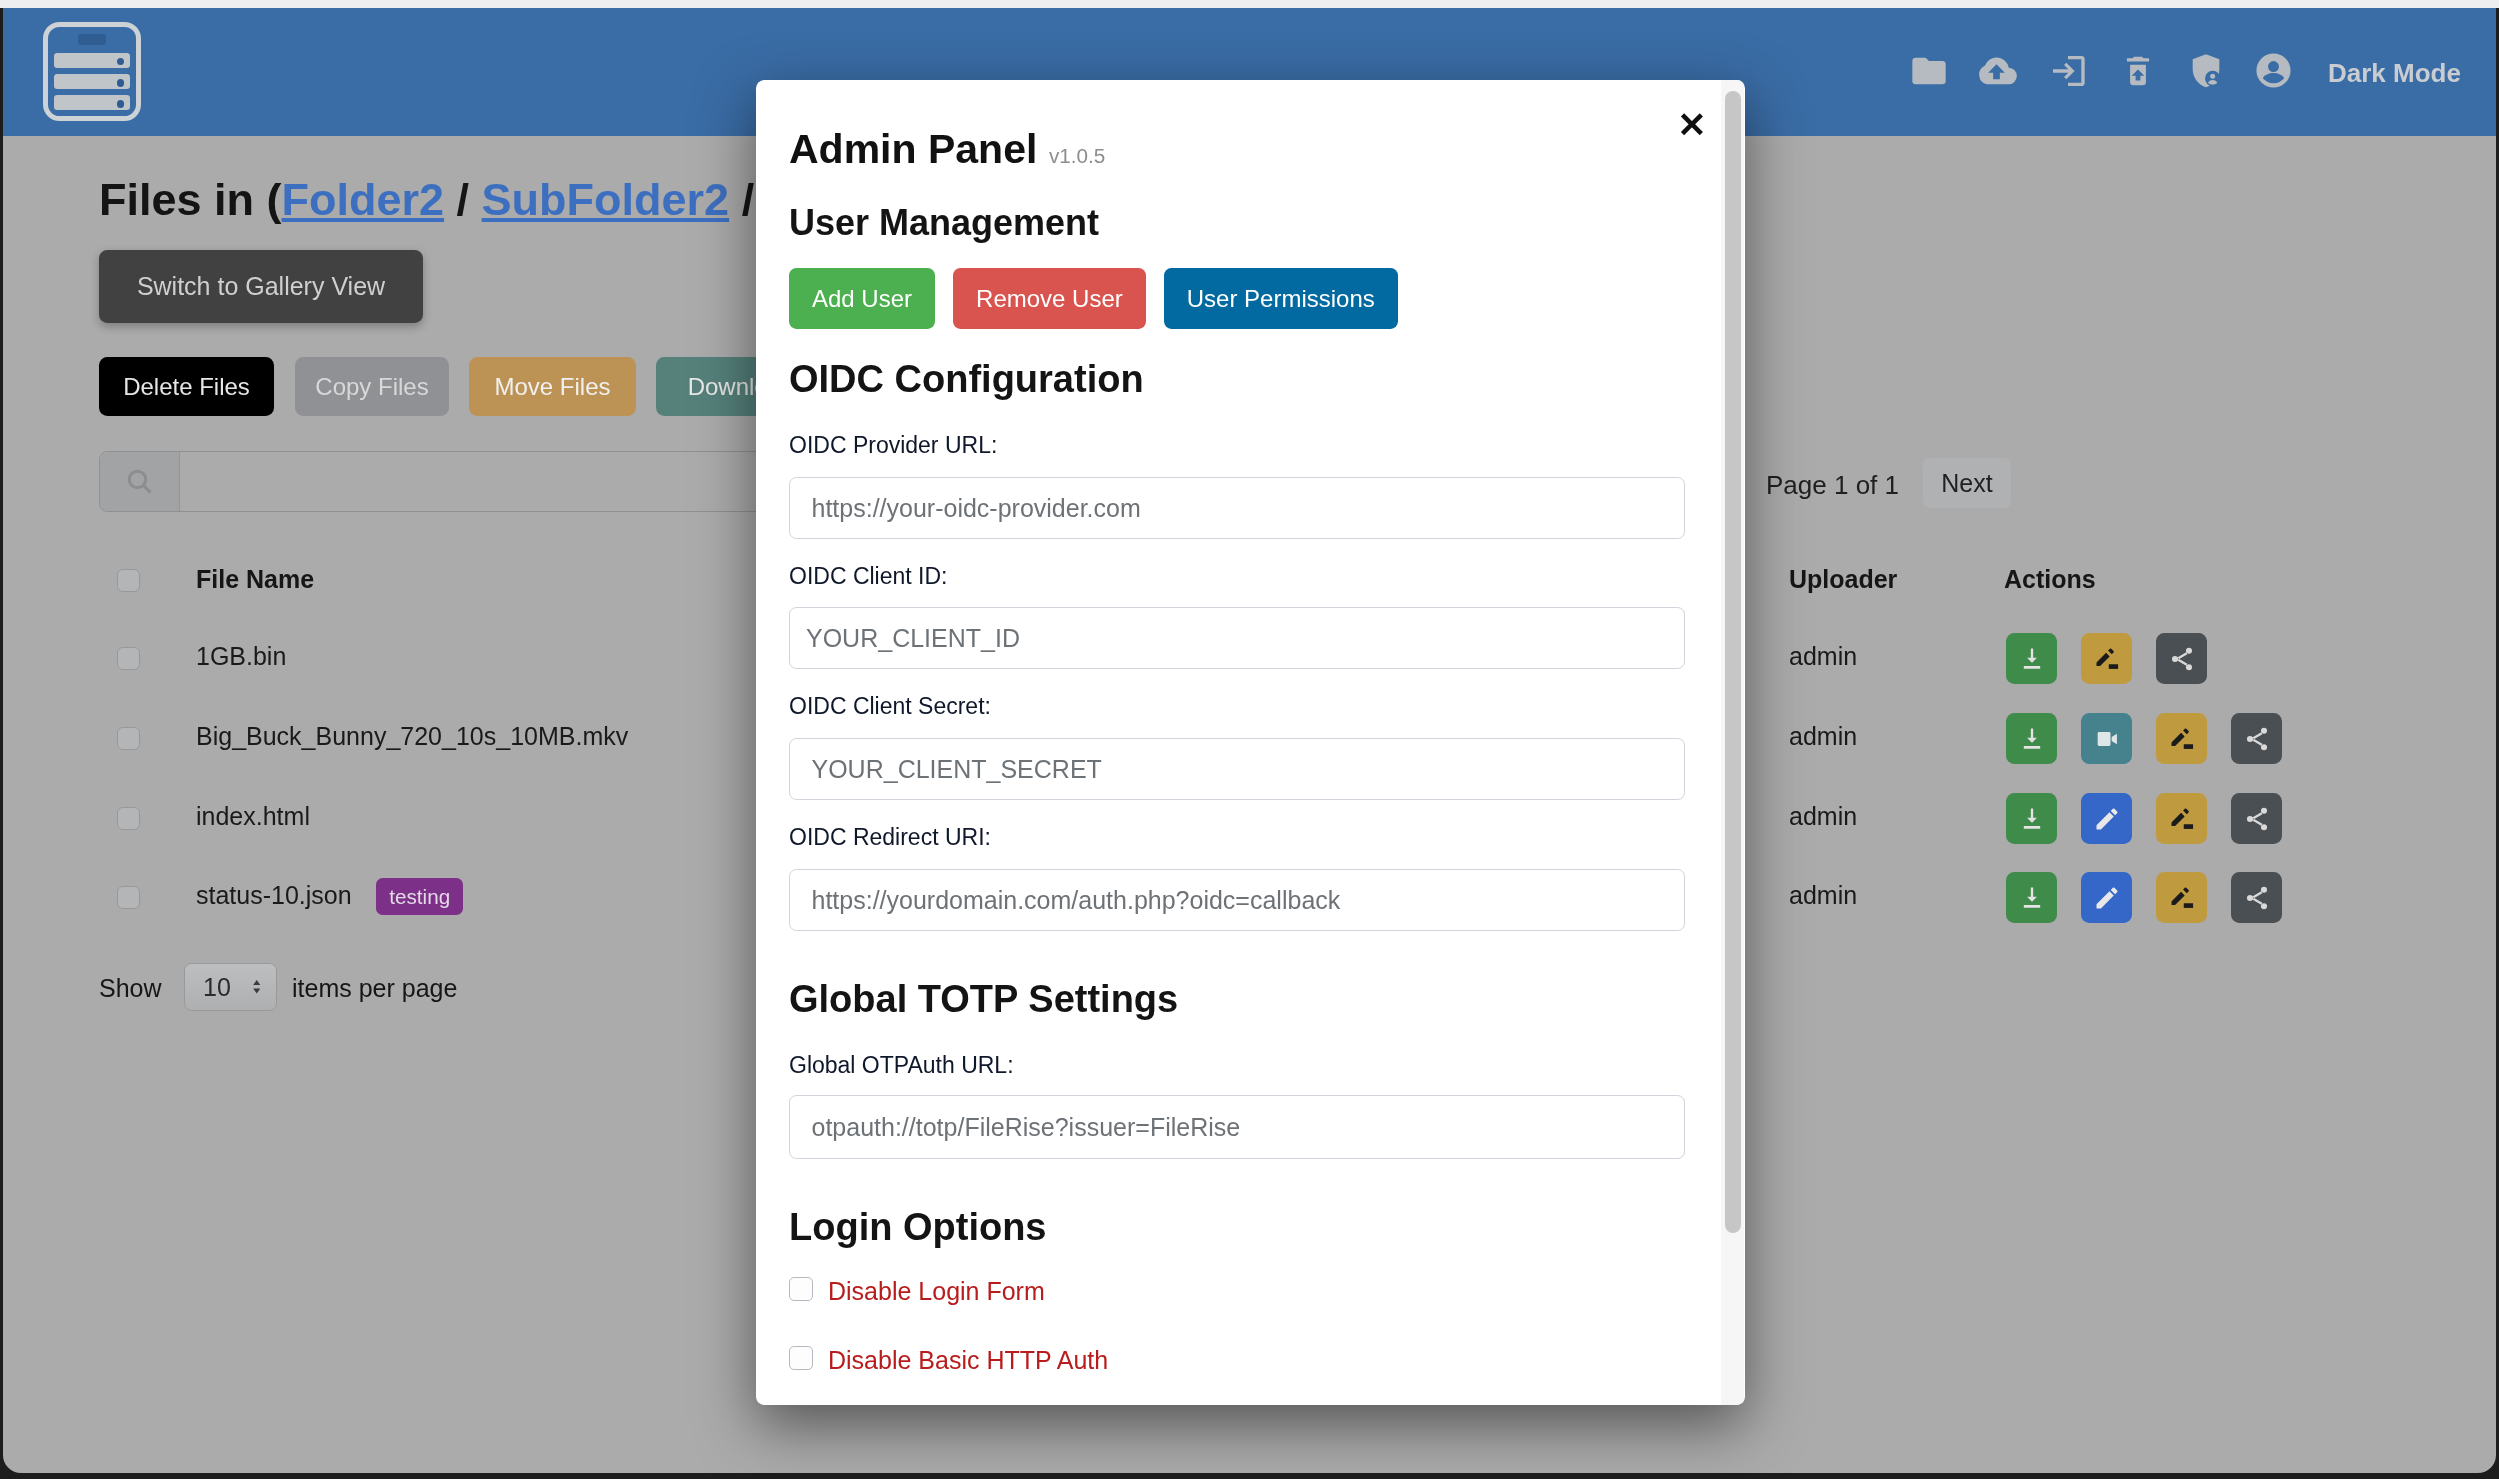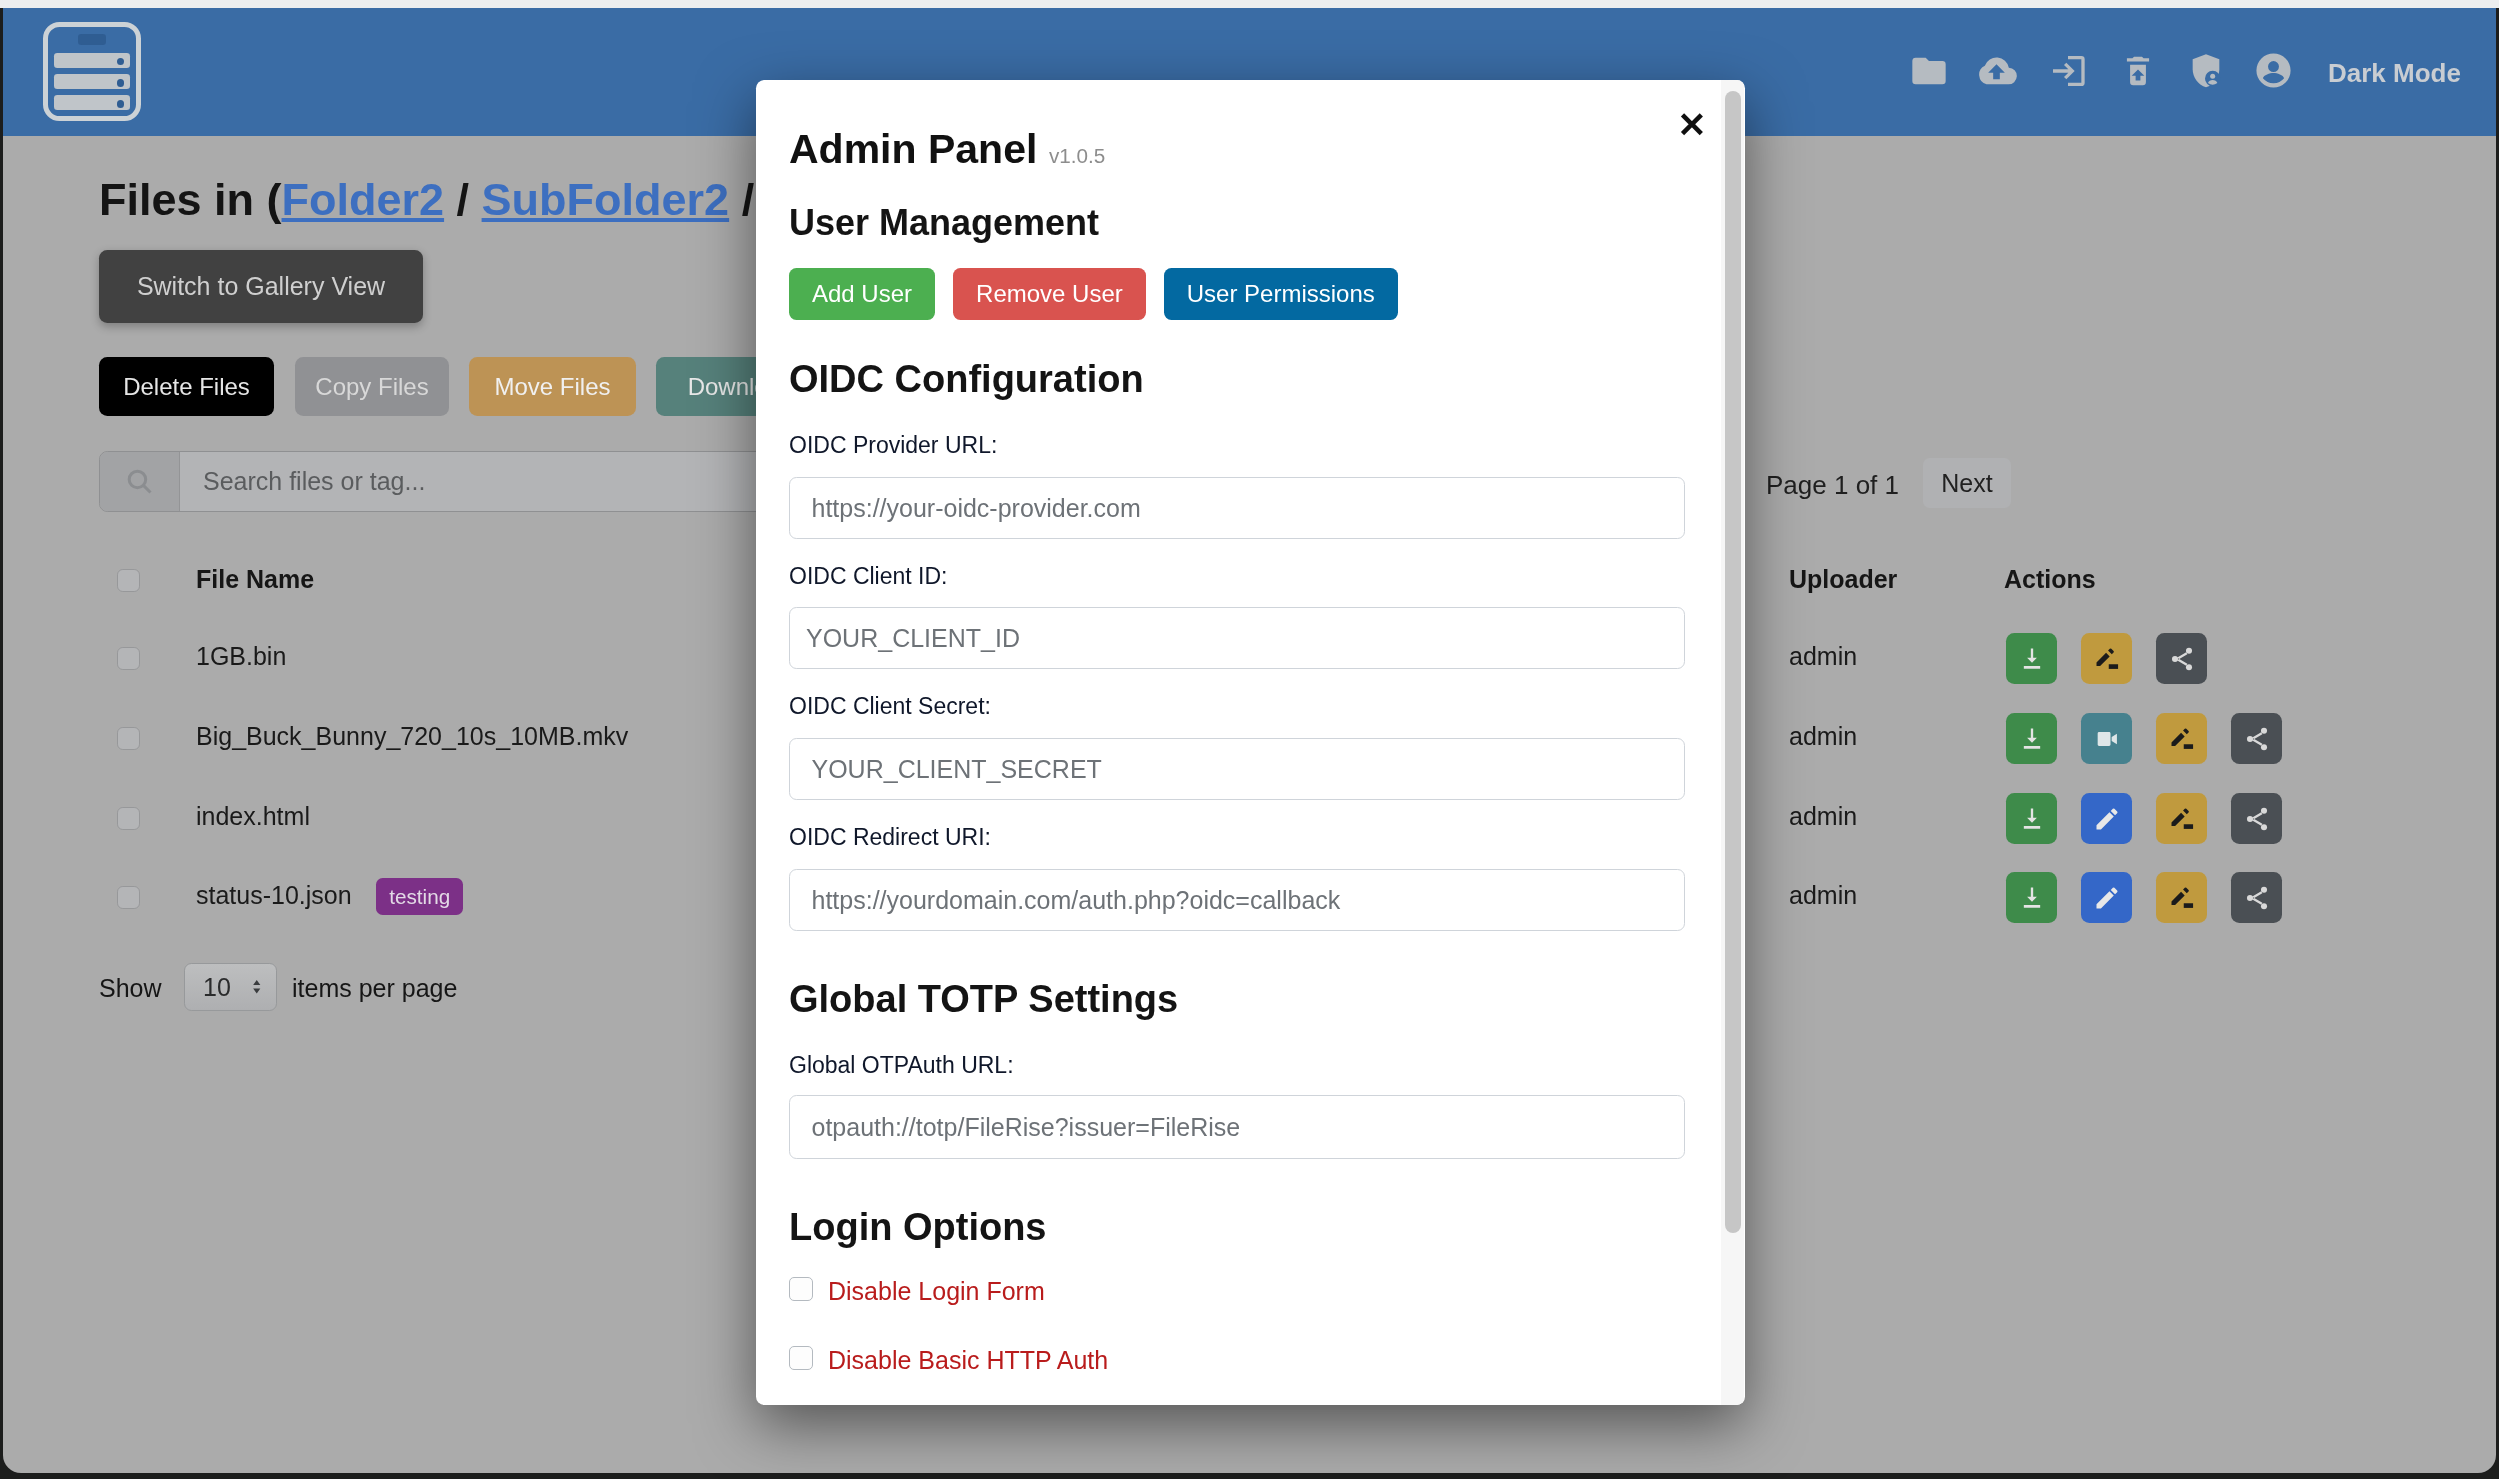--- a/index.html
+++ b/index.html
@@ -52,21 +52,21 @@
   .pselect{left:184px;top:963px;width:93px;height:48px;background:linear-gradient(#bdbebf,#aeafb1);border:1.7px solid #97999b;border-radius:7.4px;box-sizing:border-box;display:flex;align-items:center;justify-content:space-between;padding:0 8.3px 0 18px;z-index:1;color:#2a2b2c;font-size:25px;cursor:pointer;}
   
   .modal{left:756px;top:80px;width:989px;height:1325px;background:#ffffff;border-radius:8.3px;box-shadow:0 20px 58px rgba(0,0,0,.5);z-index:10;overflow:hidden;}
   .modal .inner{position:absolute;left:0;top:0;width:100%;height:100%;}
   .mtitle{position:absolute;left:33px;top:46px;display:flex;align-items:baseline;gap:11.6px;}
   .mtitle .t{font-size:41px;font-weight:bold;color:#111;}
   .mtitle .v{font-size:20.7px;color:#8d8d8d;}
   .mclose{position:absolute;left:913px;top:21.5px;width:46px;height:46px;background:none;border:none;font-size:35px;font-weight:bold;color:#0f0f0f;cursor:pointer;display:flex;align-items:center;justify-content:center;}
   .mh2{position:absolute;font-weight:bold;color:#141414;white-space:nowrap;}
   .mbtnrow{position:absolute;left:33px;top:188px;display:flex;gap:18px;}
-  .mbtn{height:52px;padding:0 23px;border:none;border-radius:7.4px;color:#fff;font-size:24px;font-family:inherit;cursor:pointer;white-space:nowrap;}
+  .mbtn{height:61px;padding:0 23px;border:none;border-radius:7.4px;color:#fff;font-size:24px;font-family:inherit;cursor:pointer;white-space:nowrap;}
   .mb-add{background:#4caf50;}
   .mb-remove{background:#d9534f;}
   .mb-perm{background:#0369a1;}
   .mlabel{position:absolute;left:33px;font-size:23px;color:#0f172a;white-space:nowrap;}
   .minput{position:absolute;left:33px;width:896px;height:62px;border:1.7px solid #cfd4da;border-radius:7.4px;box-sizing:border-box;font-size:25px;color:#6d7277;padding:0 21.5px;font-family:inherit;background:#fff;outline:none;}
   .mcheck{position:absolute;left:33px;display:flex;gap:15px;font-size:25px;color:#b91c1c;white-space:nowrap;}
   .mcheck .box{width:24px;height:24px;border:1.7px solid #b4bac0;border-radius:5px;background:#fdfdfd;box-sizing:border-box;}
   .sbtrack{position:absolute;left:965px;top:0;width:23px;height:1325px;background:#f6f6f6;}
   .sbthumb{position:absolute;left:969px;top:10.7px;width:15.7px;height:1142px;background:#c6c6c6;border-radius:8.3px;}
 </style>
@@ -139,21 +139,20 @@
   <button class="abs btn op op-move">Move Files</button>
   <button class="abs btn op op-dl">Download</button>
 
   <div class="abs searchwrap">
     <div class="searchicon">
       <svg width="33" height="33" viewBox="0 0 24 24" fill="none" stroke="currentColor" stroke-width="2.2">
           <circle cx="10.5" cy="10.5" r="6"></circle>
           <path d="m15 15 5 5"></path>
         </svg>
     </div>
-    <input class="searchinput" placeholder="Search files or tag..." style="">
   </div>
 
   <div class="abs pagetext">Page 1 of 1</div>
   <button class="abs btn nextbtn">Next</button>
 
   <div class="abs chk" style="left:117px;top:569px"></div>
   <div class="abs thead" style="left:196px;top:565px">File Name</div>
   <div class="abs thead" style="left:1789px;top:565px">Uploader</div>
   <div class="abs thead" style="left:2004px;top:565px">Actions</div>
 

